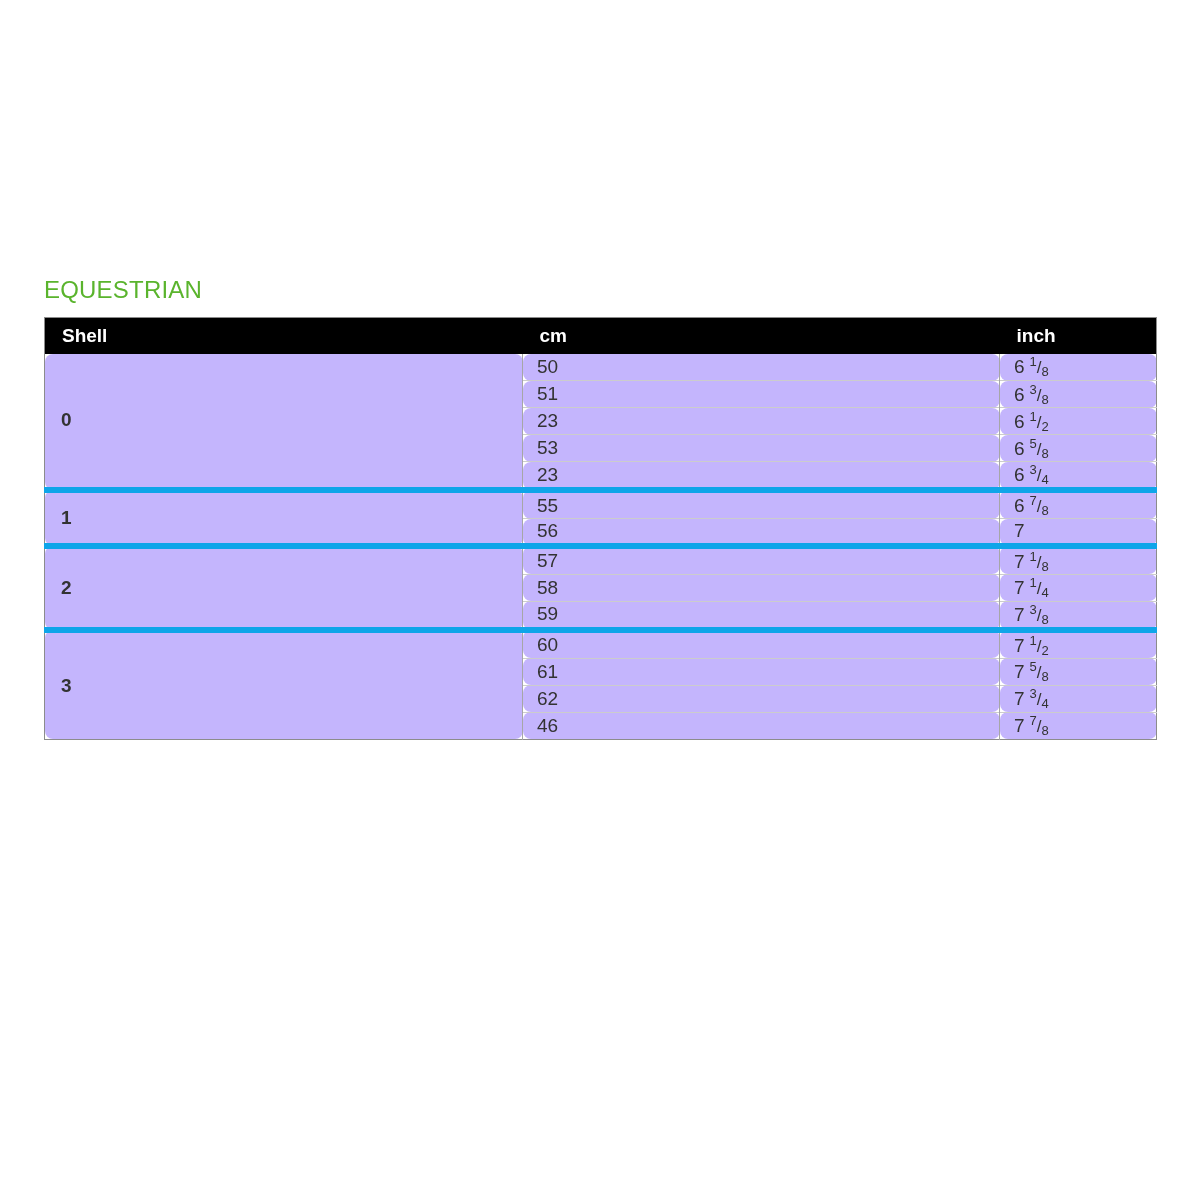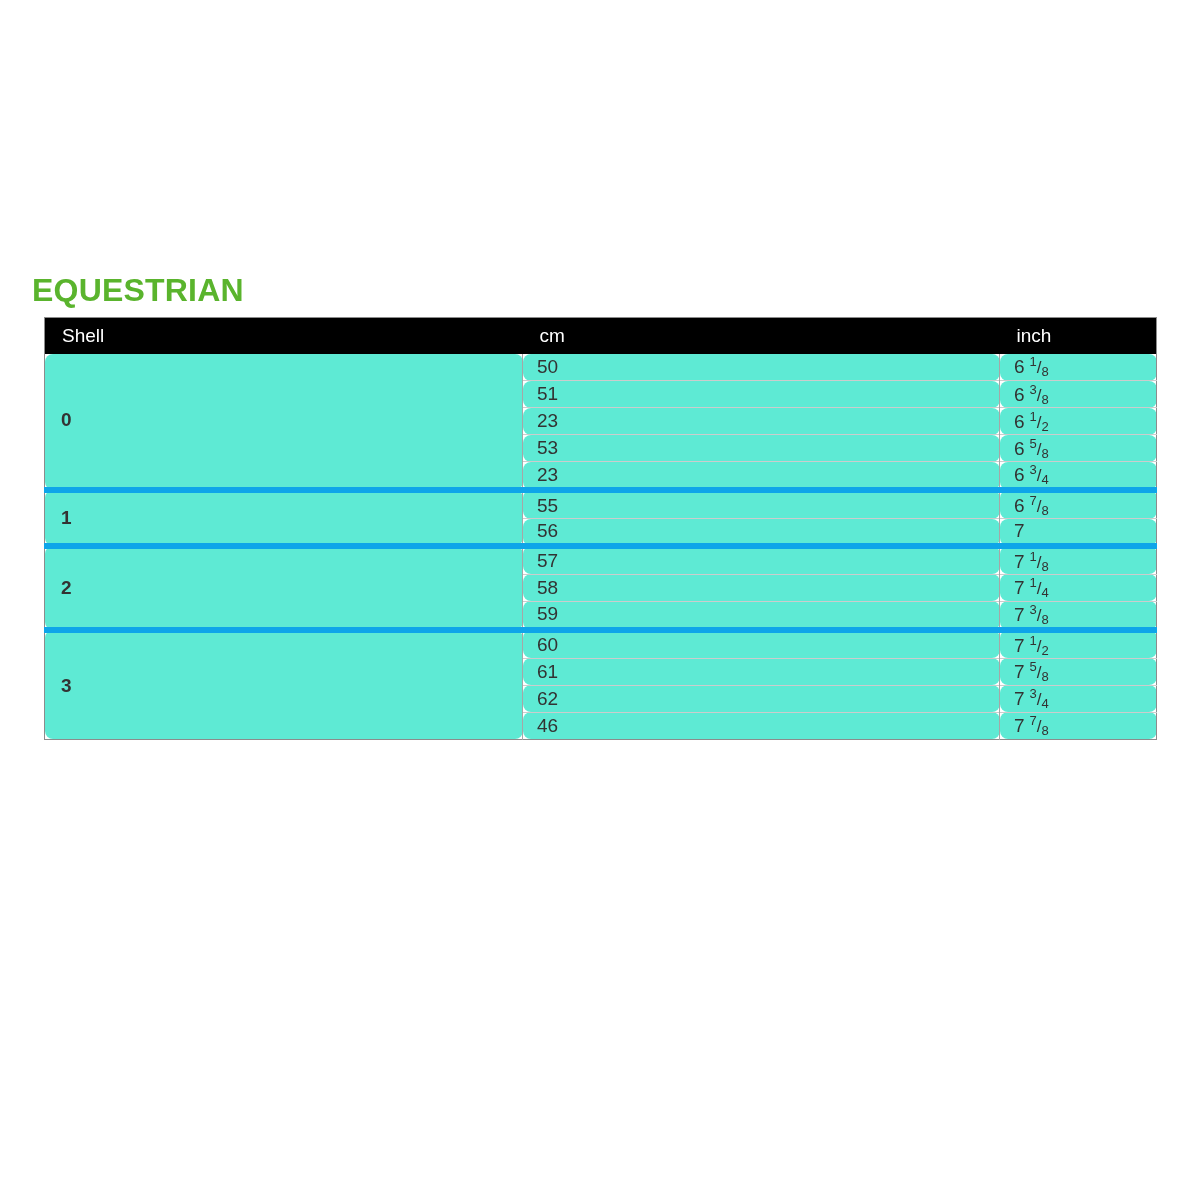--- a/index.html
+++ b/index.html
@@ -7,56 +7,56 @@
   .page {
     position: relative;
     width: 1200px;
     height: 1200px;
     background: #ffffff;
     font-family: "Liberation Sans", sans-serif;
     overflow: hidden;
   }
   .heading {
     position: absolute;
-    left: 32px;
+    left: 44px;
     top: 276px;
-    font-size: 32px;
+    font-size: 24px;
     line-height: 28px;
-    font-weight: 700;
+    font-weight: 400;
     color: #5ab42d;
     letter-spacing: 0.2px;
   }
   table.size-table {
     position: absolute;
     left: 44px;
     top: 317px;
     width: 1112px;
     border-collapse: collapse;
     table-layout: fixed;
     border: 1px solid #8c8c8c;
   }
   col.col-shell { width: 478px; }
   col.col-cm    { width: 477px; }
   col.col-inch  { width: 157px; }
   .size-table thead th {
     background: #000000;
     color: #ffffff;
-    font-weight: 400;
+    font-weight: 700;
     font-size: 19px;
     text-align: left;
     height: 36px;
     padding: 0 0 0 17px;
     vertical-align: middle;
   }
   .size-table tbody td {
     height: 27px;
     font-size: 19px;
     color: #333333;
     vertical-align: middle;
-    background: #5eead4;
+    background: #c4b5fd;
     border-radius: 8px;
   }
   .size-table tbody td.cm-cell,
   .size-table tbody td.inch-cell {
     border-left: 1px solid #a6a6a6;
     border-top: 1px solid #cccccc;
     padding: 0 0 0 14px;
   }
   .size-table tbody tr:first-child td {
     border-top: none;

